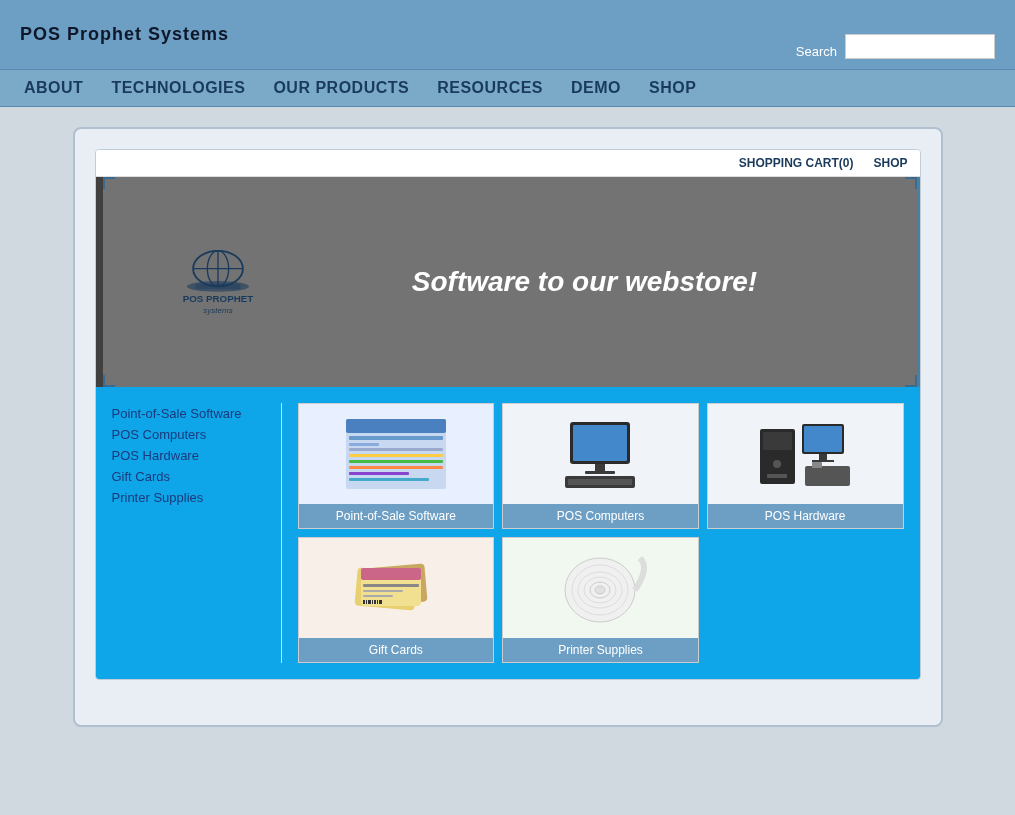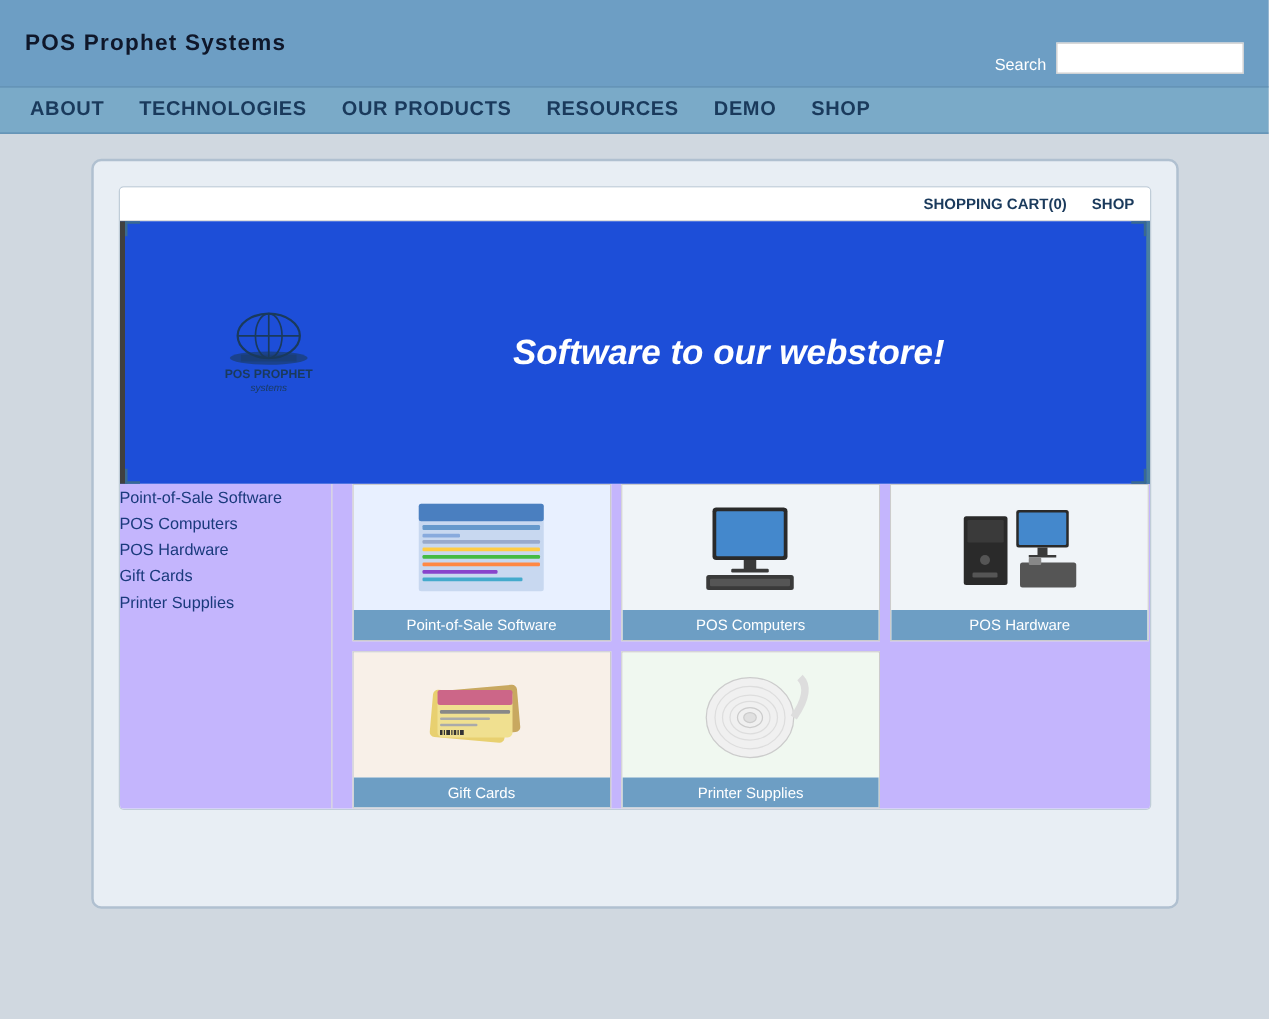--- a/index.html
+++ b/index.html
@@ -98,27 +98,27 @@
       cursor: pointer;
       text-decoration: none;
     }
     .topbar-divider {
       color: #999;
       font-size: 12px;
     }
 
     
     #hero-banner {
-      background: #1d4ed8;
+      background: #737373;
       display: flex;
       align-items: center;
       justify-content: space-between;
       padding: 20px 40px;
       min-height: 210px;
-      border-left: 4px solid #404040;
+      border-left: 7px solid #404040;
       border-right: 3px solid #4a7fa0;
       position: relative;
     }
     #hero-logo {
       display: flex;
       flex-direction: column;
       align-items: center;
     }
     
     .logo-graphic {
@@ -141,22 +141,23 @@
       border: 2px solid #3a6a90;
     }
     .corner-tl { top: 0; left: 0; border-right: none; border-bottom: none; }
     .corner-tr { top: 0; right: 0; border-left: none; border-bottom: none; }
     .corner-bl { bottom: 0; left: 0; border-right: none; border-top: none; }
     .corner-br { bottom: 0; right: 0; border-left: none; border-top: none; }
 
     
     #content-area {
       display: flex;
+      padding: 16px;
       gap: 16px;
-      background: #c4b5fd;
+      background: #0ea5e9;
     }
 
     
     #sidebar {
       width: 170px;
       flex-shrink: 0;
       border-right: 1px solid #ddd;
       padding-right: 12px;
     }
     .sidebar-link {

